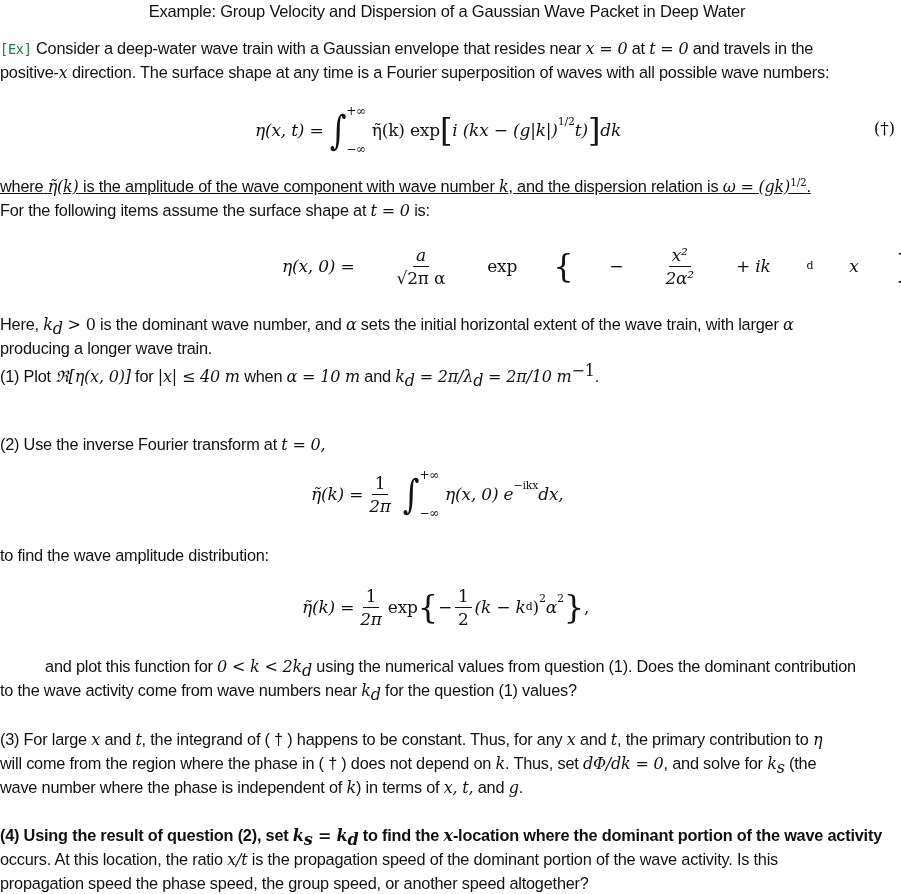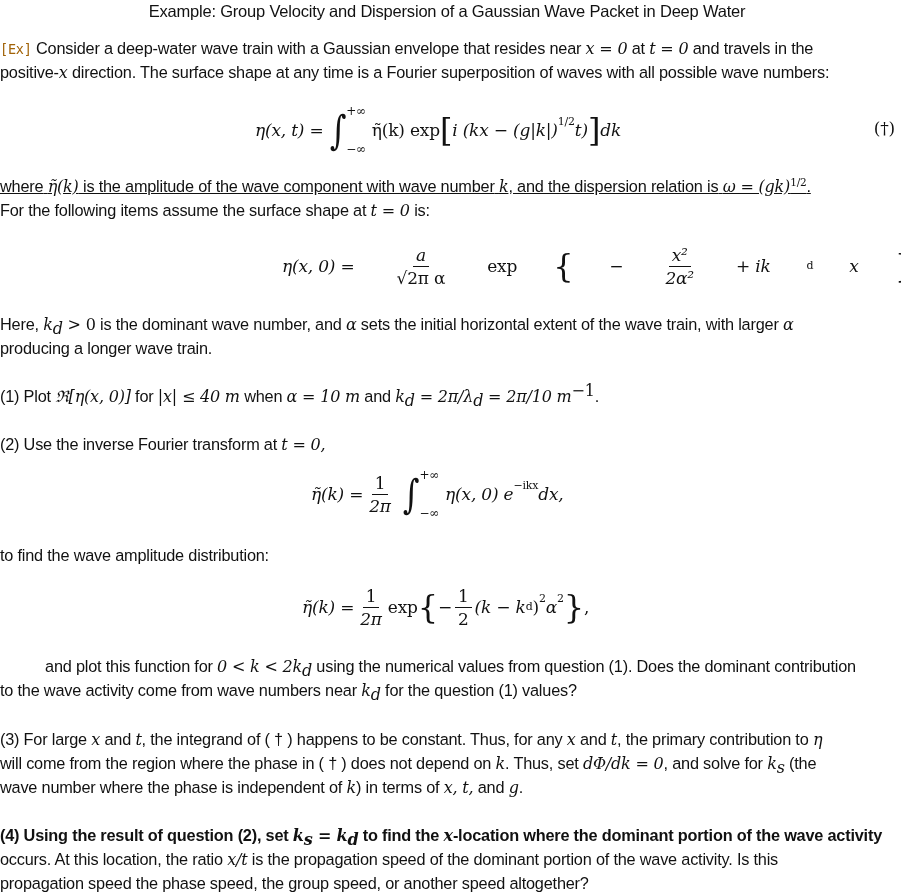--- a/index.html
+++ b/index.html
@@ -6,21 +6,21 @@
   body {
     width: 901px; height: 894px; overflow: hidden; position: relative;
     font-family: "Liberation Sans", "DejaVu Sans", sans-serif;
     color: #111111; font-size: 16px; letter-spacing: -0.2px;
   }
   .title {
     position: absolute; left: 0; top: 0; width: 894px; text-align: center;
     font-size: 16.5px; line-height: 22px; padding-top: 0px;
   }
   .p { position: absolute; left: 0; width: 901px; line-height: 24.5px; font-size: 16.3px; white-space: nowrap; }
-  .tag { color: #a16207; font-family: "DejaVu Sans Mono", "Liberation Mono", monospace; font-size: 13.5px; }
+  .tag { color: #15803d; font-family: "DejaVu Sans Mono", "Liberation Mono", monospace; font-size: 13.5px; }
   .m { font-family: "DejaVu Serif", "Liberation Serif", serif; font-style: italic; font-size: 16px; }
   .mr { font-family: "DejaVu Serif", "Liberation Serif", serif; font-style: normal; font-size: 16px; }
   sup, sub { font-size: 10.5px; line-height: 0; }
   .eq {
     position: absolute; font-family: "DejaVu Serif", "Liberation Serif", serif; font-size: 17px;
     display: flex; align-items: center; white-space: nowrap;
   }
   .eq i { font-style: italic; }
   .frac { display: inline-flex; flex-direction: column; align-items: center; vertical-align: middle; margin: 0 3px; }
   .frac .num { padding: 0 3px 1px; border-bottom: 1.3px solid #111; line-height: 20px; }
@@ -103,21 +103,21 @@
 <div class="p" style="top:312px;">
   <span>Here,</span>
   <span class="m">k</span><sub class="m">d</sub><span class="mr"> &gt; 0</span>
   <span>is the dominant wave number, and</span>
   <span class="m">α</span>
   <span>sets the initial horizontal extent of the wave train, with larger</span>
   <span class="m">α</span>
 </div>
 <div class="p" style="top:336px;">producing a longer wave train.</div>
 
-<div class="p" style="top:384px;">
+<div class="p" style="top:364px;">
   <span>(1) Plot</span>
   <span class="m">ℜ[η(x, 0)]</span>
   <span>for</span>
   <span class="m">|x| ≤ 40 m</span>
   <span>when</span>
   <span class="m">α = 10 m</span>
   <span>and</span>
   <span class="m">k</span><sub class="m">d</sub><span class="m"> = 2π/λ</span><sub class="m">d</sub><span class="m"> = 2π/10 m</span><sup class="mr">−1</sup><span>.</span>
 </div>
 

